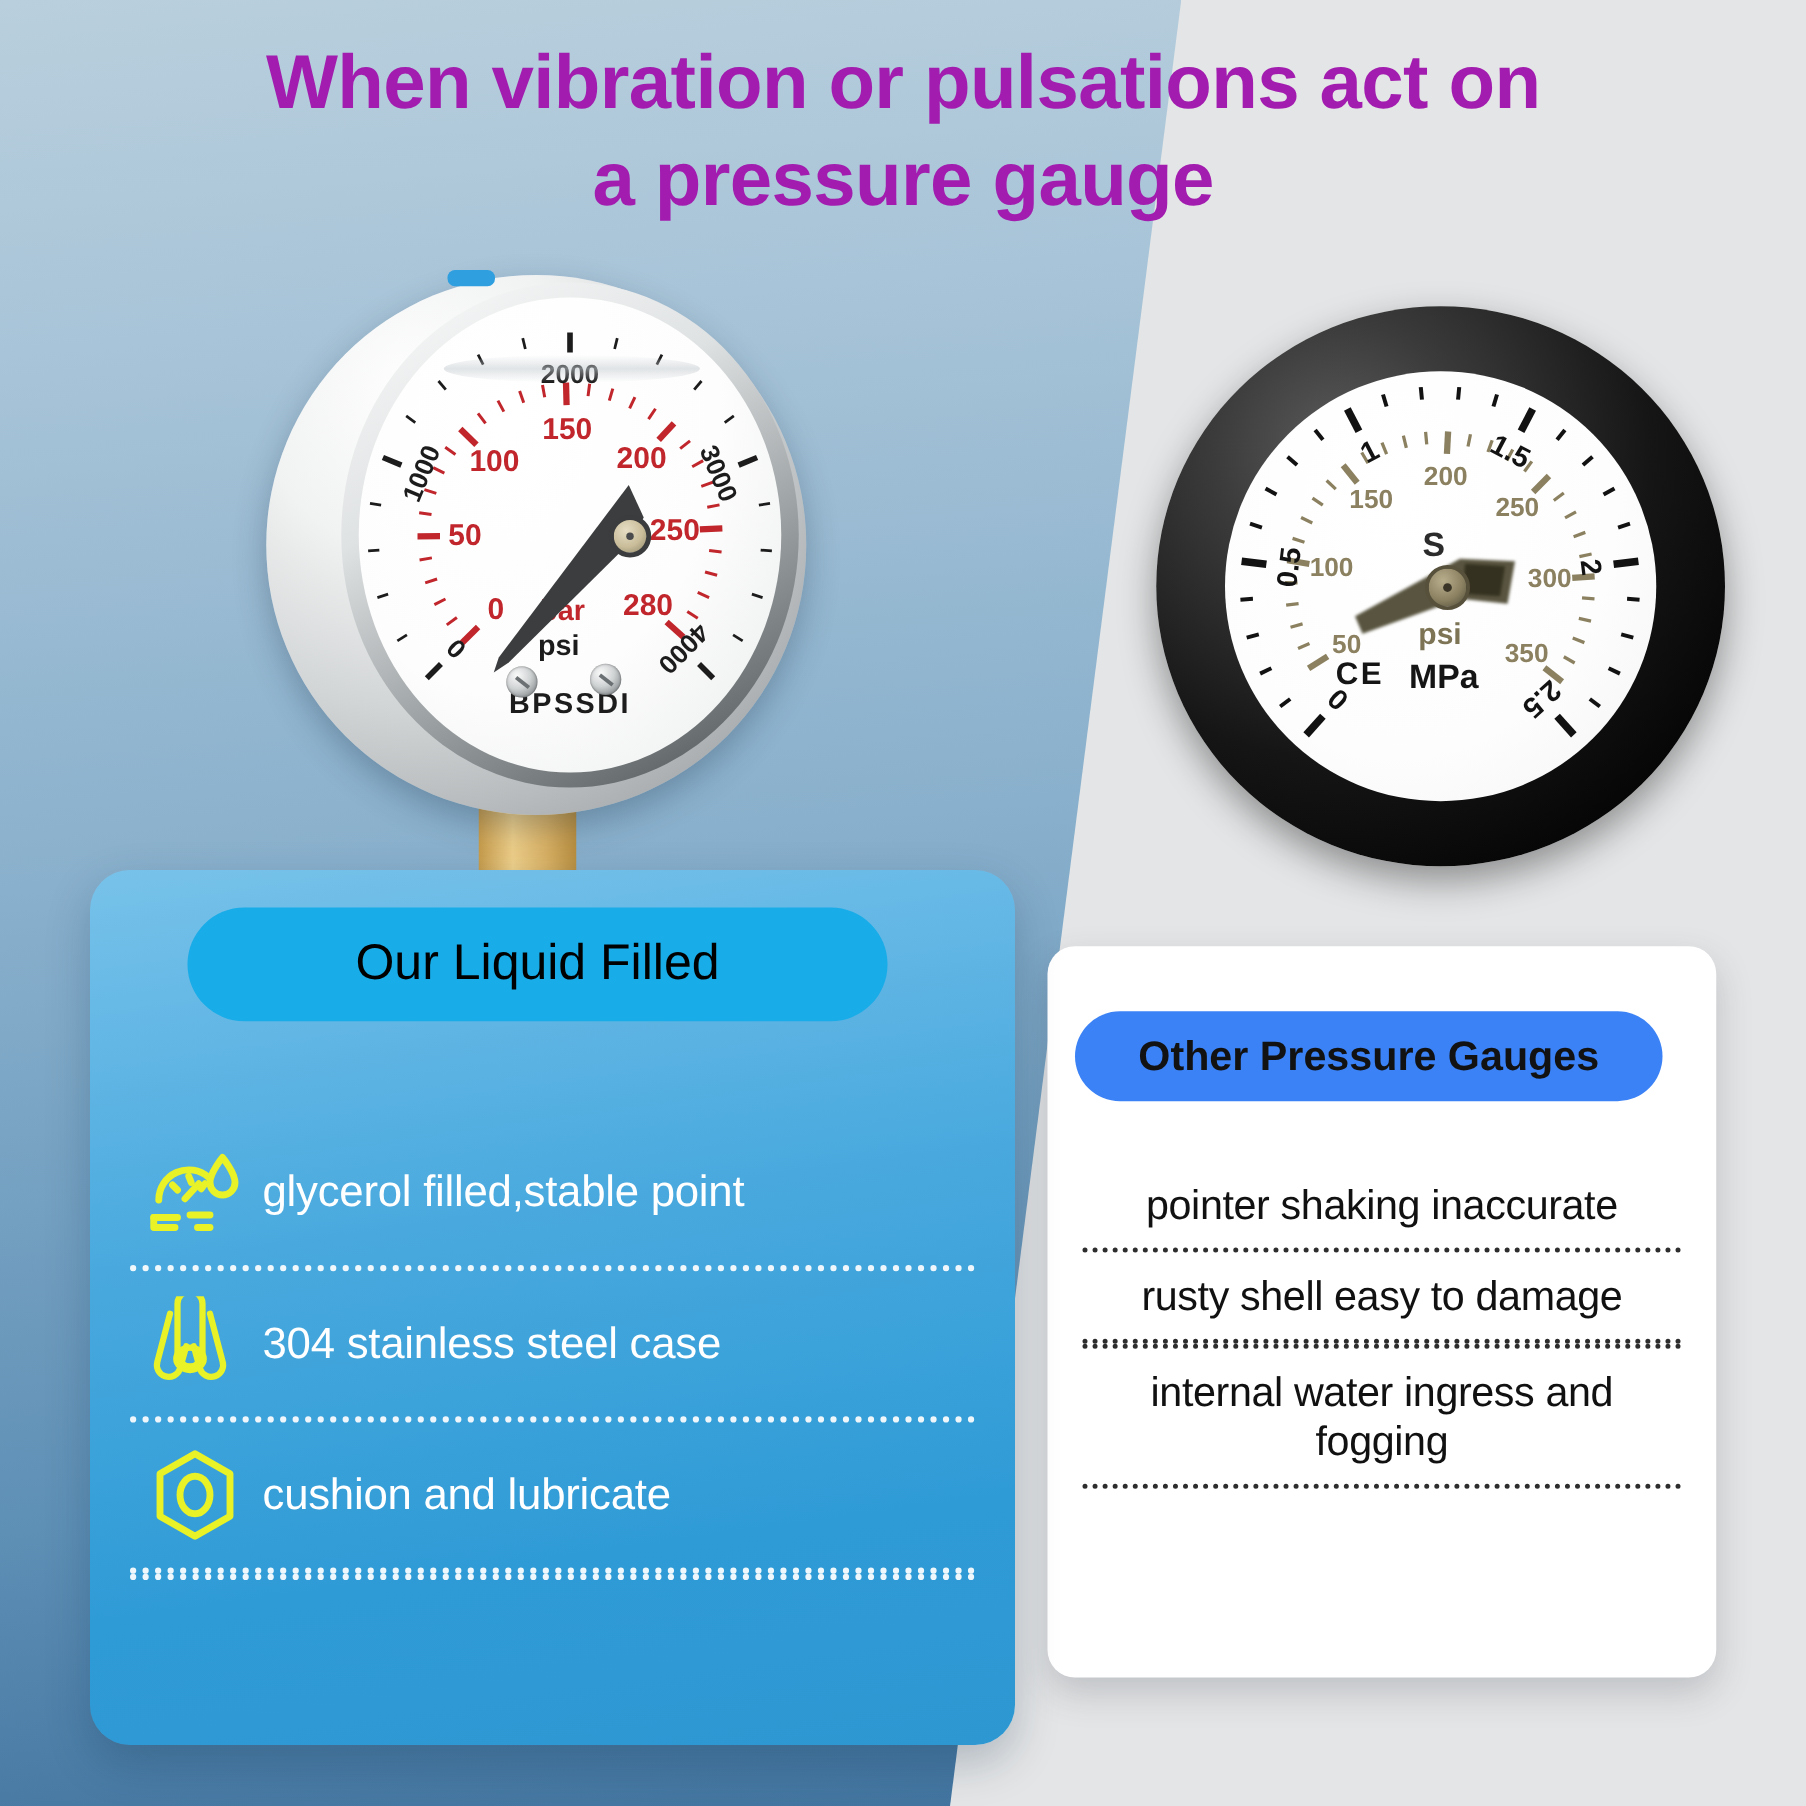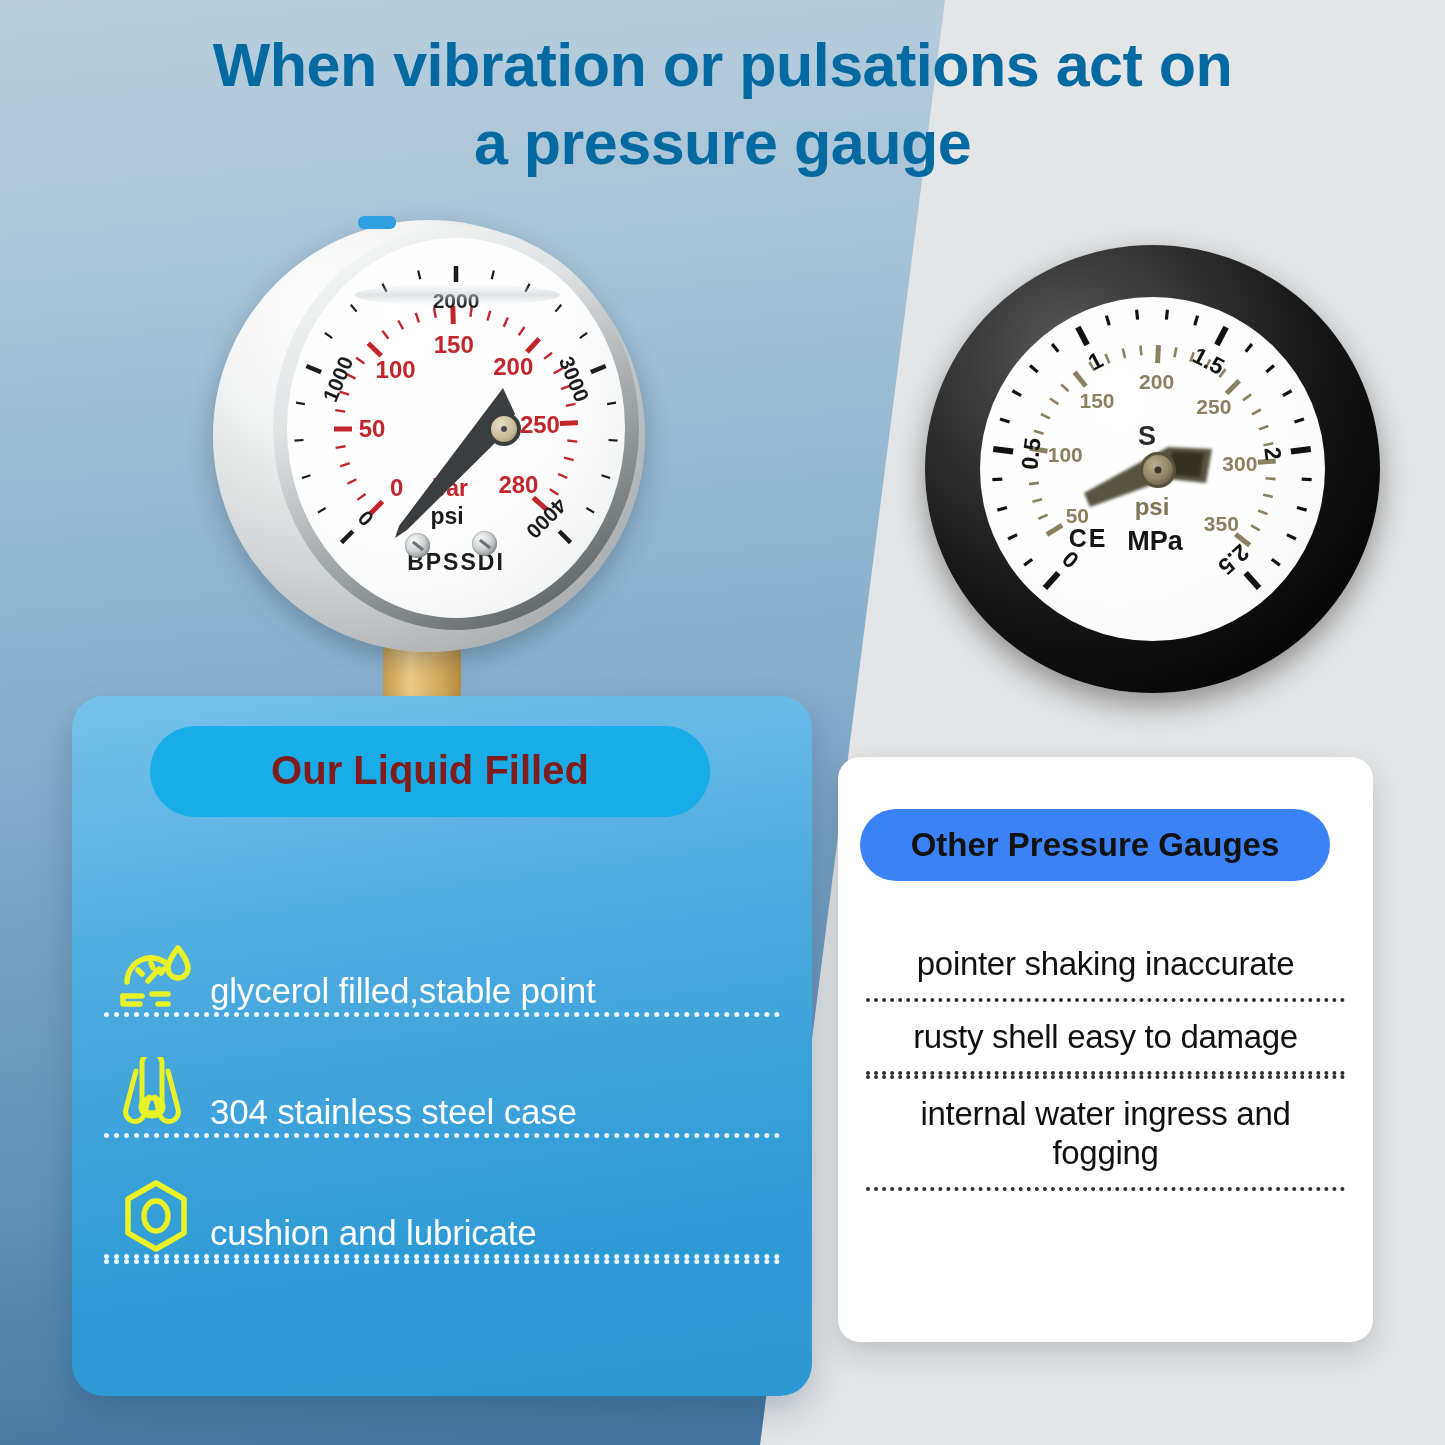--- a/index.html
+++ b/index.html
@@ -19,21 +19,21 @@
   #bg-left {
     position:absolute; inset:0;
     background:linear-gradient(175deg,#b9cfdd 0%,#a8c4d8 18%,#86aecb 48%,#5e8fb5 78%,#3c6f9b 100%);
     clip-path:polygon(0 0, 945px 0, 760px 1445px, 0 1445px);
   }
 
   
   #title {
     position:absolute; top:26px; left:0; width:1445px;
     text-align:center;
-    color:#0369a1;
+    color:#a21caf;
     font-weight:bold;
     font-size:61px;
     line-height:1.28;
     letter-spacing:-0.5px;
     z-index:6;
   }
   #title .l2 { display:block; }
 
   
   .gauge-wrap { position:absolute; z-index:3; }
@@ -131,27 +131,27 @@
     z-index:5;
     padding:0;
   }
   #blue-pill {
     position:absolute; left:78px; top:30px; width:560px; padding:20px 30px 22px;
     border-radius:60px;
     background:#18ace8;
     text-align:center;
   }
   #blue-pill .ph {
-    color:#7f1d1d; font-weight:bold; font-size:40px; line-height:1.22;
+    color:#000000; font-weight:normal; font-size:40px; line-height:1.22;
     display:block;
   }
   #blue-list { position:absolute; left:0; top:200px; width:100%; }
   .brow {
     position:relative;
-    display:flex; align-items:flex-end;
+    display:flex; align-items:center;
     min-height:116px;
     padding:0 36px 0 38px;
   }
   .brow .ico { width:92px; flex:0 0 92px; display:flex; align-items:center; justify-content:center; }
   .brow .btxt {
     color:#ffffff; font-size:35px; line-height:1.16; font-weight:400;
     padding-left:8px; letter-spacing:-0.2px;
   }
   .bsep {
     height:0; border-top:5px dotted #ffffff; opacity:.92;

